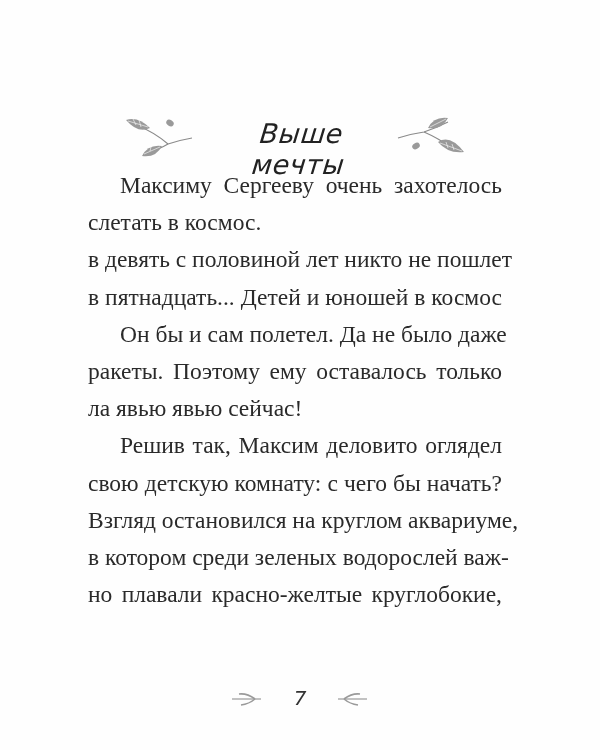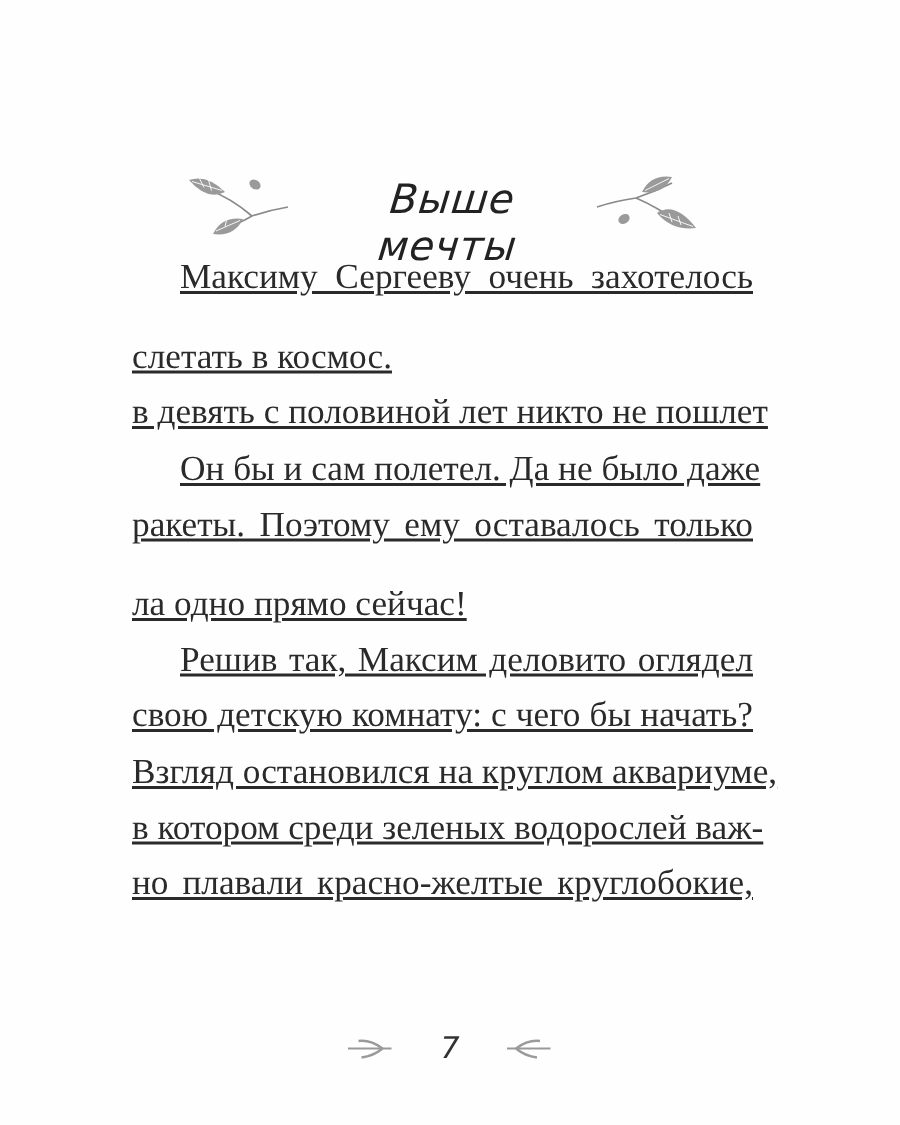--- a/index.html
+++ b/index.html
@@ -56,24 +56,23 @@
       font-size: 23.5px;
       line-height: 37.2px;
       color: #2a2a2a;
     }
     .line {
       display: block;
       white-space: nowrap;
       text-align: justify;
       text-align-last: justify;
       height: 37.2px;
-      text-decoration: underline;
     }
     .line.indent { padding-left: 32px; }
-    .line.last { text-align-last: left; margin-top: 16px; }
+    .line.last { text-align-last: left; }
     .footer {
       position: absolute;
       top: 686px;
       left: 0;
       width: 600px;
       height: 30px;
     }
     .page-number {
       position: absolute;
       left: 286px;
@@ -137,23 +136,24 @@
           <path d="M52 28 L54 34"></path>
           <path d="M58 30 L60 36"></path>
       </g>
     </svg>
   </div>
 
   <div class="body-text">
     <span class="line indent">Максиму Сергееву очень захотелось</span>
     <span class="line last">слетать в космос.</span>
     <span class="line">в девять с половиной лет никто не пошлет</span>
+    <span class="line">в пятнадцать... Детей и юношей в космос</span>
     <span class="line indent">Он бы и сам полетел. Да не было даже</span>
     <span class="line">ракеты. Поэтому ему оставалось только</span>
-    <span class="line last">ла одно прямо сейчас!</span>
+    <span class="line last">ла явью явью сейчас!</span>
     <span class="line indent">Решив так, Максим деловито оглядел</span>
     <span class="line">свою детскую комнату: с чего бы начать?</span>
     <span class="line">Взгляд остановился на круглом аквариуме,</span>
     <span class="line">в котором среди зеленых водорослей важ-</span>
     <span class="line">но плавали красно-желтые круглобокие,</span>
   </div>
 
   <div class="footer">
     <svg class="footer-sprig footer-sprig-left" viewBox="0 0 34 18">
       <path d="M1 9 L30 9" stroke="#999" stroke-width="1.2"></path>

